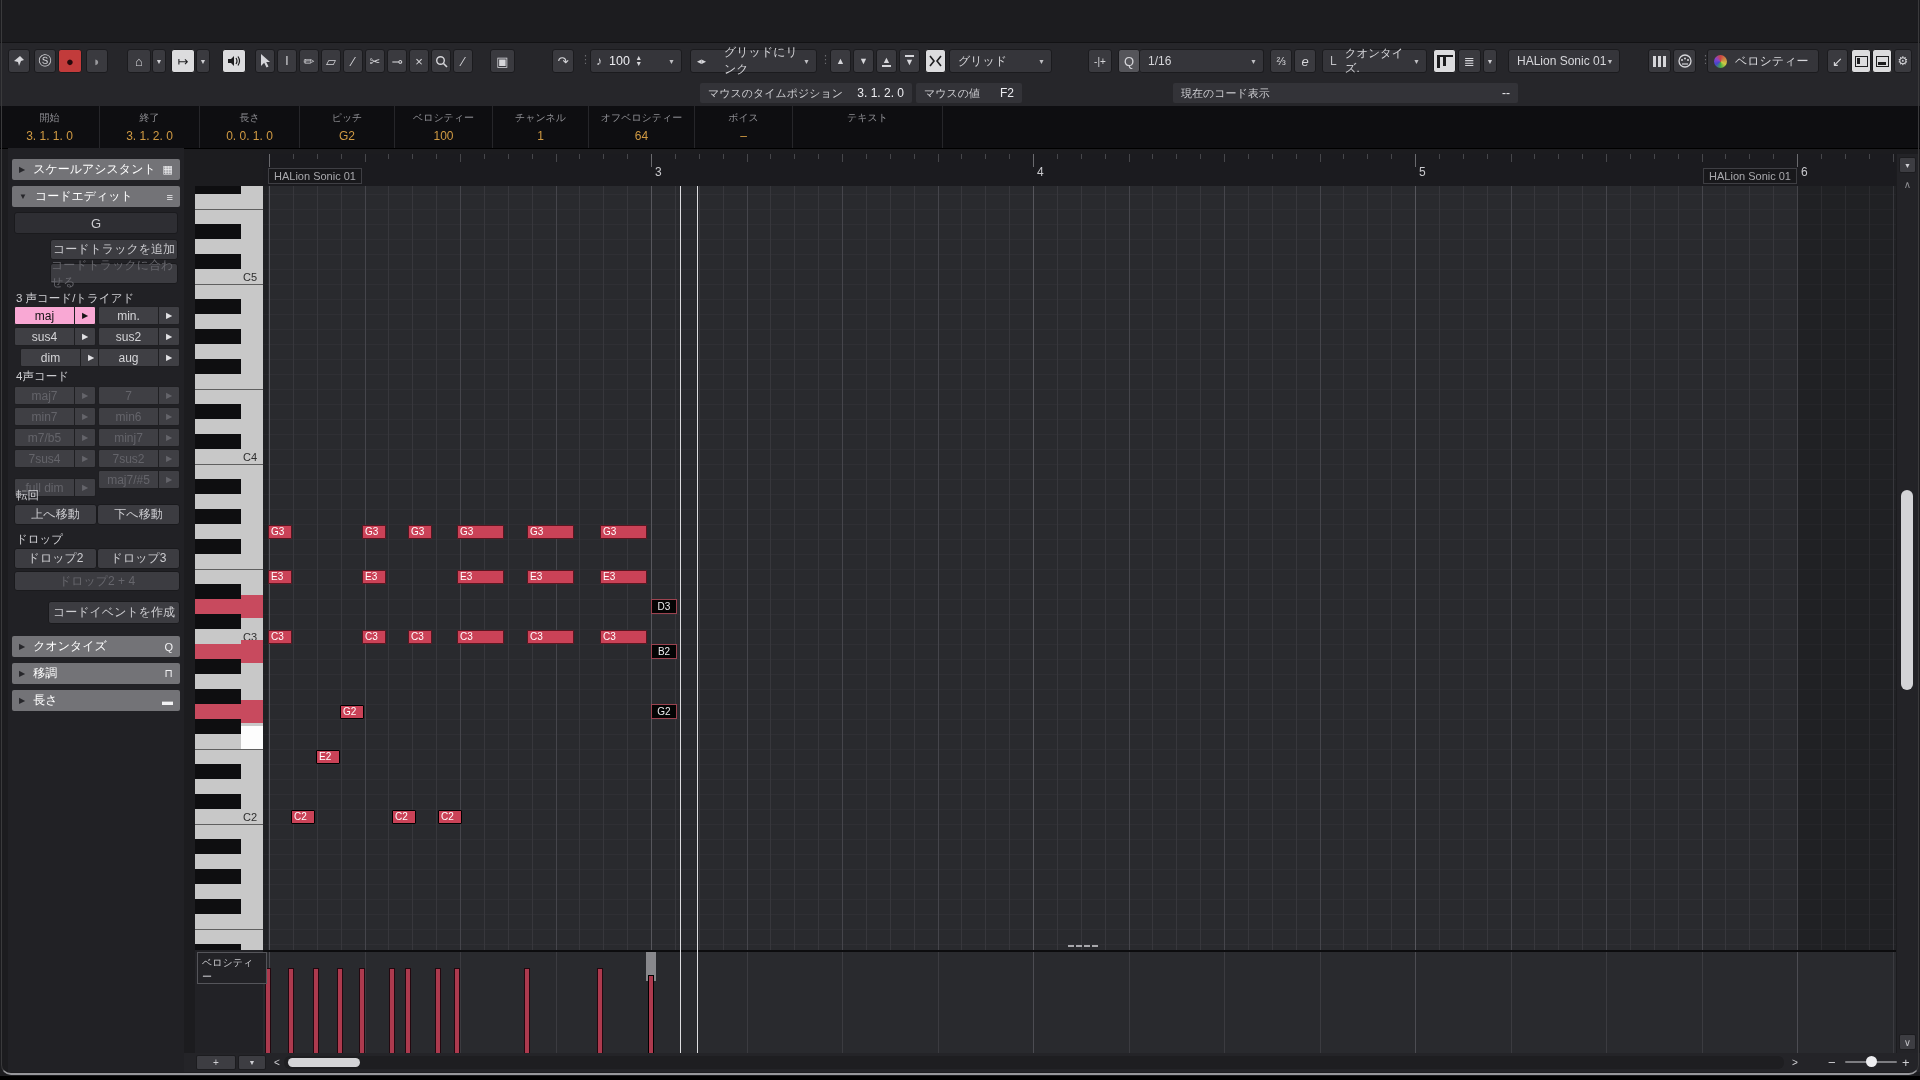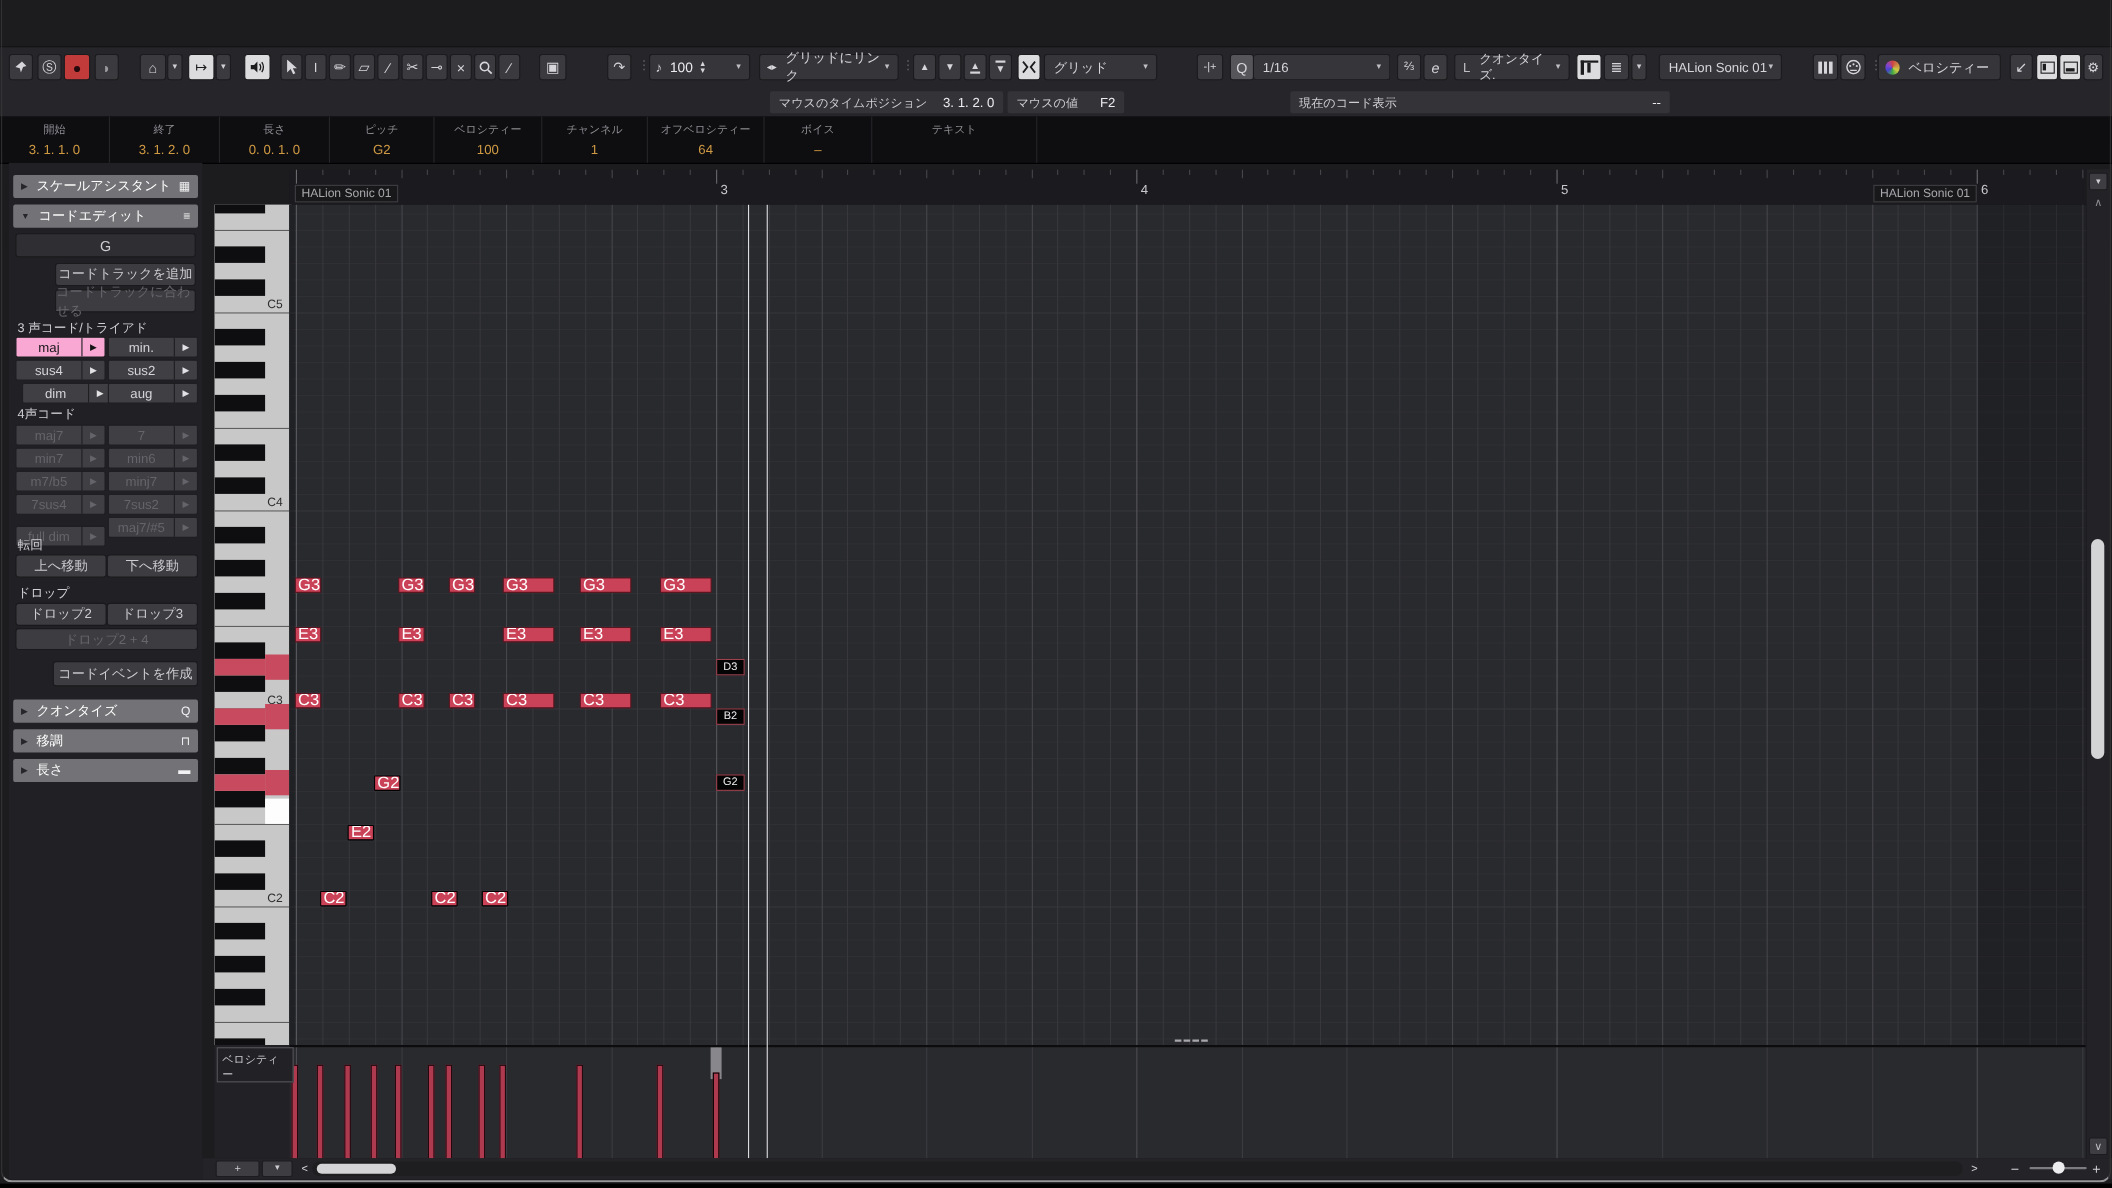--- a/index.html
+++ b/index.html
@@ -63,21 +63,21 @@
   .kbound{position:absolute;left:0;width:68px;height:1px;background:#5f5f5f;}
   .redkeyL{position:absolute;left:0;width:46px;height:15px;background:#c84a5e;}
   .redkeyR{position:absolute;left:46px;width:22px;height:23px;background:#c84a5e;}
   .hoverkey{position:absolute;left:46px;width:22px;height:23px;background:#fdfdfd;}
   .oct-lab{position:absolute;right:6px;font-size:11px;color:#2e2e2e;}
   #roll{left:263px;top:186px;width:1633px;height:764px;background:#292a2e;overflow:hidden;}
   .hline{position:absolute;left:0;width:1633px;height:1px;background:#2f2f34;}
   .hline.oct{background:#3a3a40;}
   .vline{position:absolute;top:0;width:1px;height:764px;}
   .note{position:absolute;height:14px;background:#ca4257;border:1px solid #5a1520;box-sizing:border-box;
-      color:#fff;font-size:15px;line-height:12px;padding-left:2px;overflow:hidden;border-radius:1px;}
+      color:#fff;font-size:10px;line-height:12px;padding-left:2px;overflow:hidden;border-radius:1px;}
   .note.sel{border-color:#000;}
   .shade{position:absolute;top:0;height:764px;background:rgba(0,0,0,0.20);pointer-events:none;}
   .inlab{position:absolute;width:26px;height:15px;background:#040404;border:1px solid #9c4350;box-sizing:border-box;
       color:#ededf0;font-size:10px;display:flex;align-items:center;justify-content:center;z-index:6;}
   #playheads{left:263px;top:186px;width:1633px;height:867px;pointer-events:none;overflow:hidden;z-index:7;}
   .cursorline{position:absolute;top:0;width:1px;height:867px;background:#dedee1;}
   #vel-lane{left:263px;top:950px;width:1633px;height:103px;background:#292a2e;border-top:2px solid #0c0c0e;overflow:hidden;box-sizing:border-box;}
   .vbar{position:absolute;width:6px;background:#ad3a4e;border:1px solid #230810;box-sizing:border-box;}
   .vbar.sel{border-color:#000;}
   .vhandle{position:absolute;background:#88888c;}
@@ -165,21 +165,21 @@
       <span style="margin-left:7px;font-size:12.5px;color:#ececf0;">100</span>
       <span style="margin-left:7px;display:flex;flex-direction:column;line-height:6px;font-size:8px;">
         <span>▴</span>
         <span>▾</span>
       </span>
       <span class="ddg">▼</span>
     </div>
 
     <div class="tbox" style="left:690px;width:127px;">
       <span style="margin-left:6px;font-size:9px;">◂▸</span>
-      <span style="margin-left:8px;">グリッドにリンク</span>
+      <span style="margin-left:18px;">グリッドにリンク</span>
       <span class="ddg">▼</span>
     </div>
     <span class="sep3" style="left:820px;">⋮</span>
 
     <div class="tb nudge" style="left:830px;width:21px;">▲</div>
     <div class="tb nudge" style="left:853px;width:21px;">▼</div>
     <div class="tb" style="left:876px;width:21px;">
         <span class="ubar">▲</span>
       </div>
     <div class="tb" style="left:899px;width:21px;">

